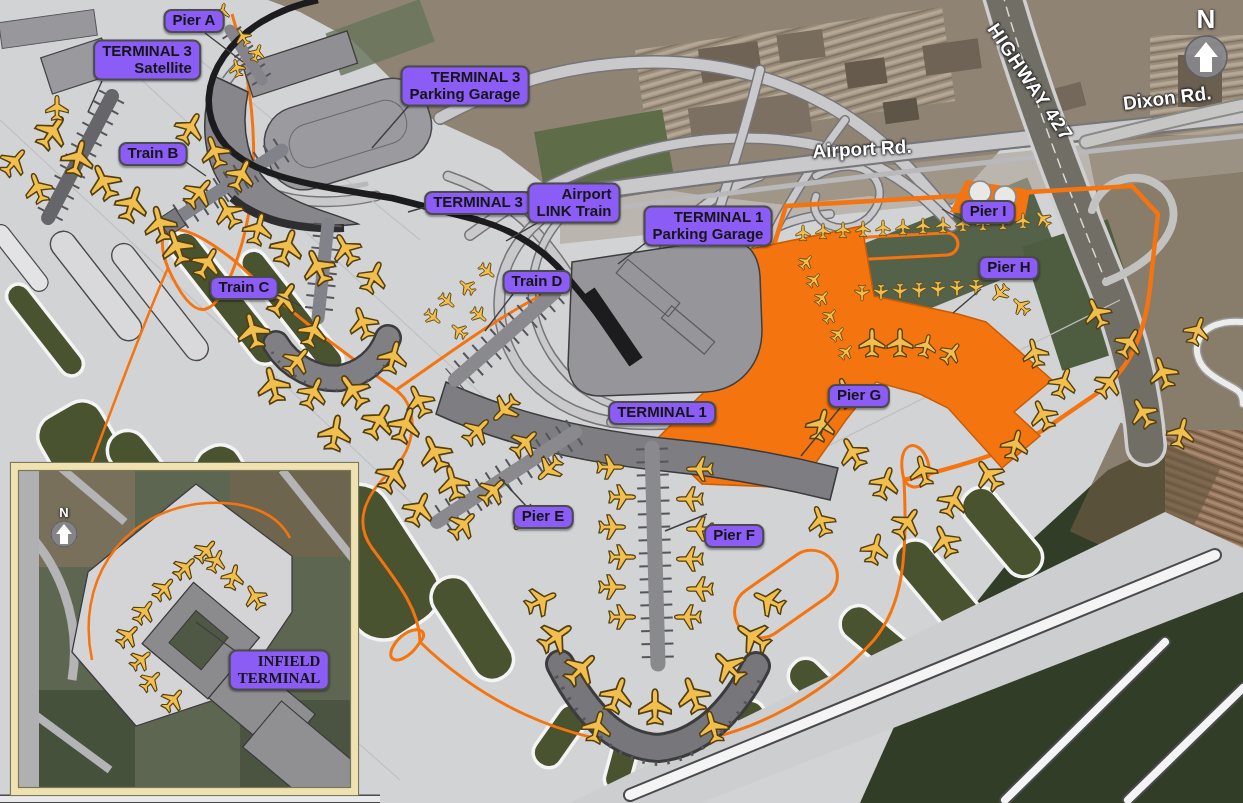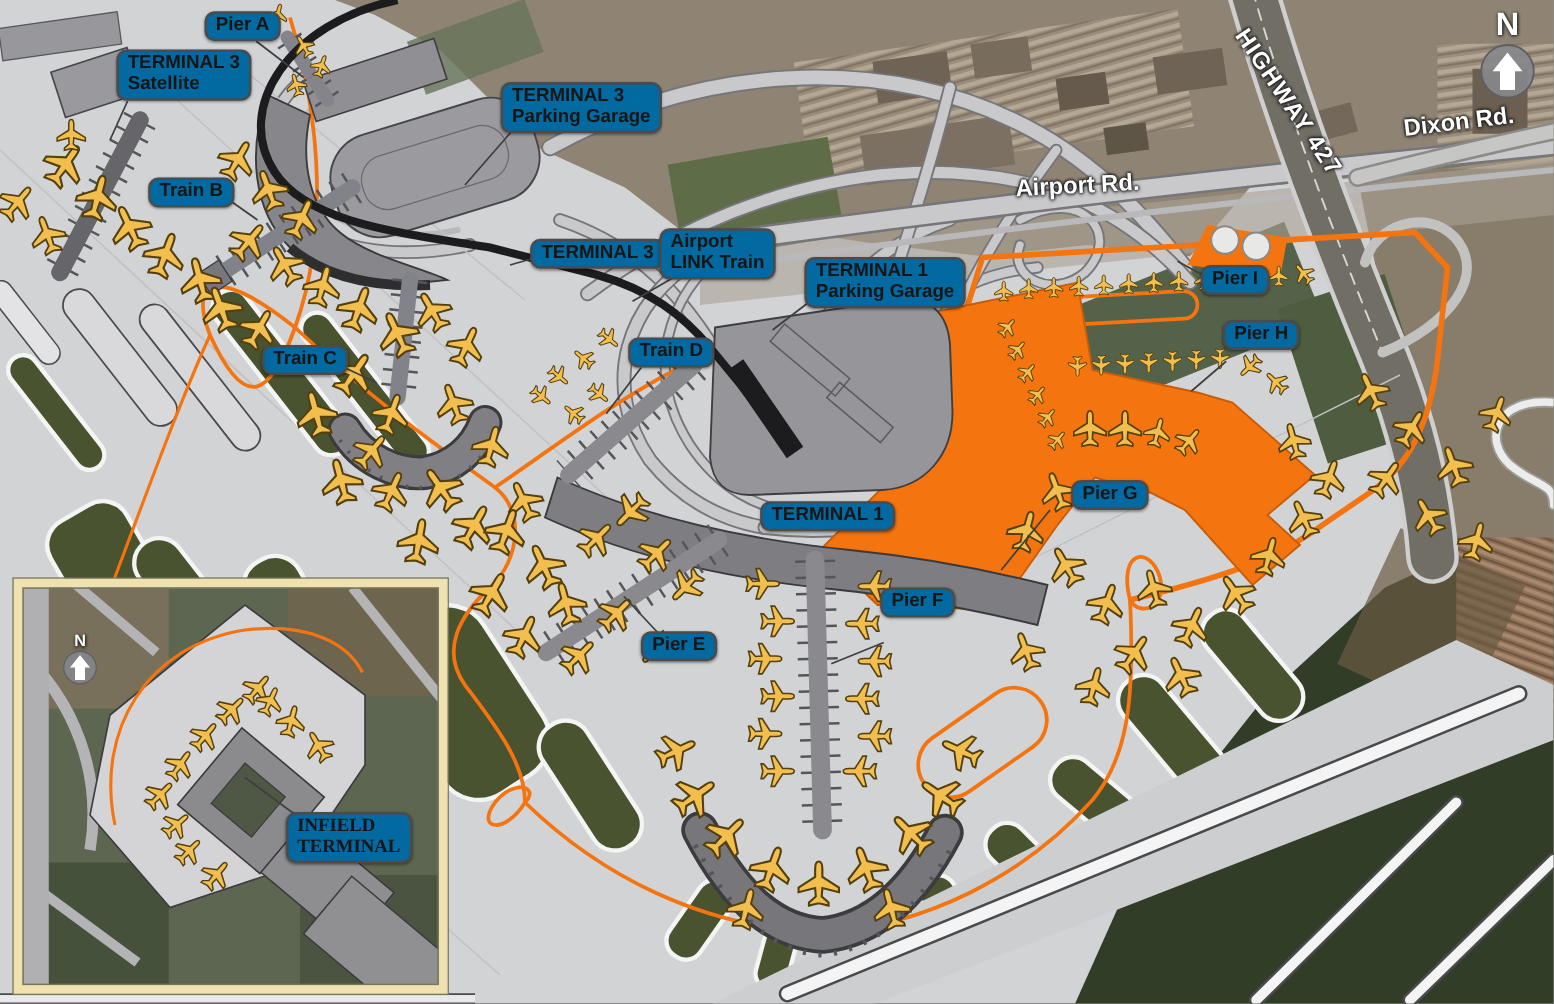--- a/index.html
+++ b/index.html
@@ -1,21 +1,21 @@
 <!DOCTYPE html>
 <html><head>
 <meta charset="utf-8">
 <style>
   html,body{margin:0;padding:0;background:#222;}
   #stage{position:relative;width:1243px;height:803px;overflow:hidden;background:#d2d3d5;
          font-family:"Liberation Sans",sans-serif;}
   #stage svg{position:absolute;left:0;top:0;}
-  .callout{position:absolute;transform:translate(-50%,-50%);background:#0369a1;
+  .callout{position:absolute;transform:translate(-50%,-50%);background:#8b5cf6;
            border:2px solid #4B4B4D;border-radius:8px;padding:1px 7px 2px;
-           font:bold 15px/1.13 "Liberation Sans",sans-serif;color:#161616;text-align:left;
+           font:bold 15px/1.13 "Liberation Sans",sans-serif;color:#161616;text-align:right;
            white-space:pre-line;box-shadow:0 1px 2px rgba(0,0,0,.35);z-index:30;}
   .street{position:absolute;color:#fff;font:bold 19px/1 "Liberation Sans",sans-serif;
           text-shadow:0 1px 3px rgba(25,25,25,.95),0 -1px 2px rgba(25,25,25,.7),
                       1px 0 2px rgba(25,25,25,.7),-1px 0 2px rgba(25,25,25,.7);
           white-space:nowrap;transform-origin:0 0;z-index:20;}
   .nletter{position:absolute;color:#fff;font:bold 26px/1 "Liberation Sans",sans-serif;
            transform:translate(-50%,0);z-index:20;
            text-shadow:0 1px 3px rgba(25,25,25,.95),1px 0 2px rgba(25,25,25,.8);}
   .nletter.small{font-size:13px;}
 </style>
@@ -452,24 +452,24 @@
 <div class="callout" style="left:147px;top:60px;">TERMINAL 3
 Satellite</div>
 <div class="callout" style="left:465px;top:86px;">TERMINAL 3
 Parking Garage</div>
 <div class="callout" style="left:153px;top:154px;">Train B</div>
 <div class="callout" style="left:478px;top:203px;">TERMINAL 3</div>
 <div class="callout" style="left:574px;top:203px;">Airport
 LINK Train</div>
 <div class="callout" style="left:708px;top:226px;">TERMINAL 1
 Parking Garage</div>
-<div class="callout" style="left:988px;top:224px;">Pier I</div>
+<div class="callout" style="left:988px;top:212px;">Pier I</div>
 <div class="callout" style="left:244px;top:288px;">Train C</div>
 <div class="callout" style="left:537px;top:282px;">Train D</div>
 <div class="callout" style="left:1009px;top:268px;">Pier H</div>
-<div class="callout" style="left:859px;top:396px;margin-left:29px;">Pier G</div>
+<div class="callout" style="left:859px;top:396px;">Pier G</div>
 <div class="callout" style="left:662px;top:413px;">TERMINAL 1</div>
 <div class="callout" style="left:543px;top:517px;">Pier E</div>
-<div class="callout" style="left:734px;top:482px;">Pier F</div>
+<div class="callout" style="left:734px;top:536px;">Pier F</div>
 <div class="callout" style="left:279px;top:670px;font-family:Liberation Serif, serif;">INFIELD
 TERMINAL</div>
 
 </div>
 
 </body></html>

